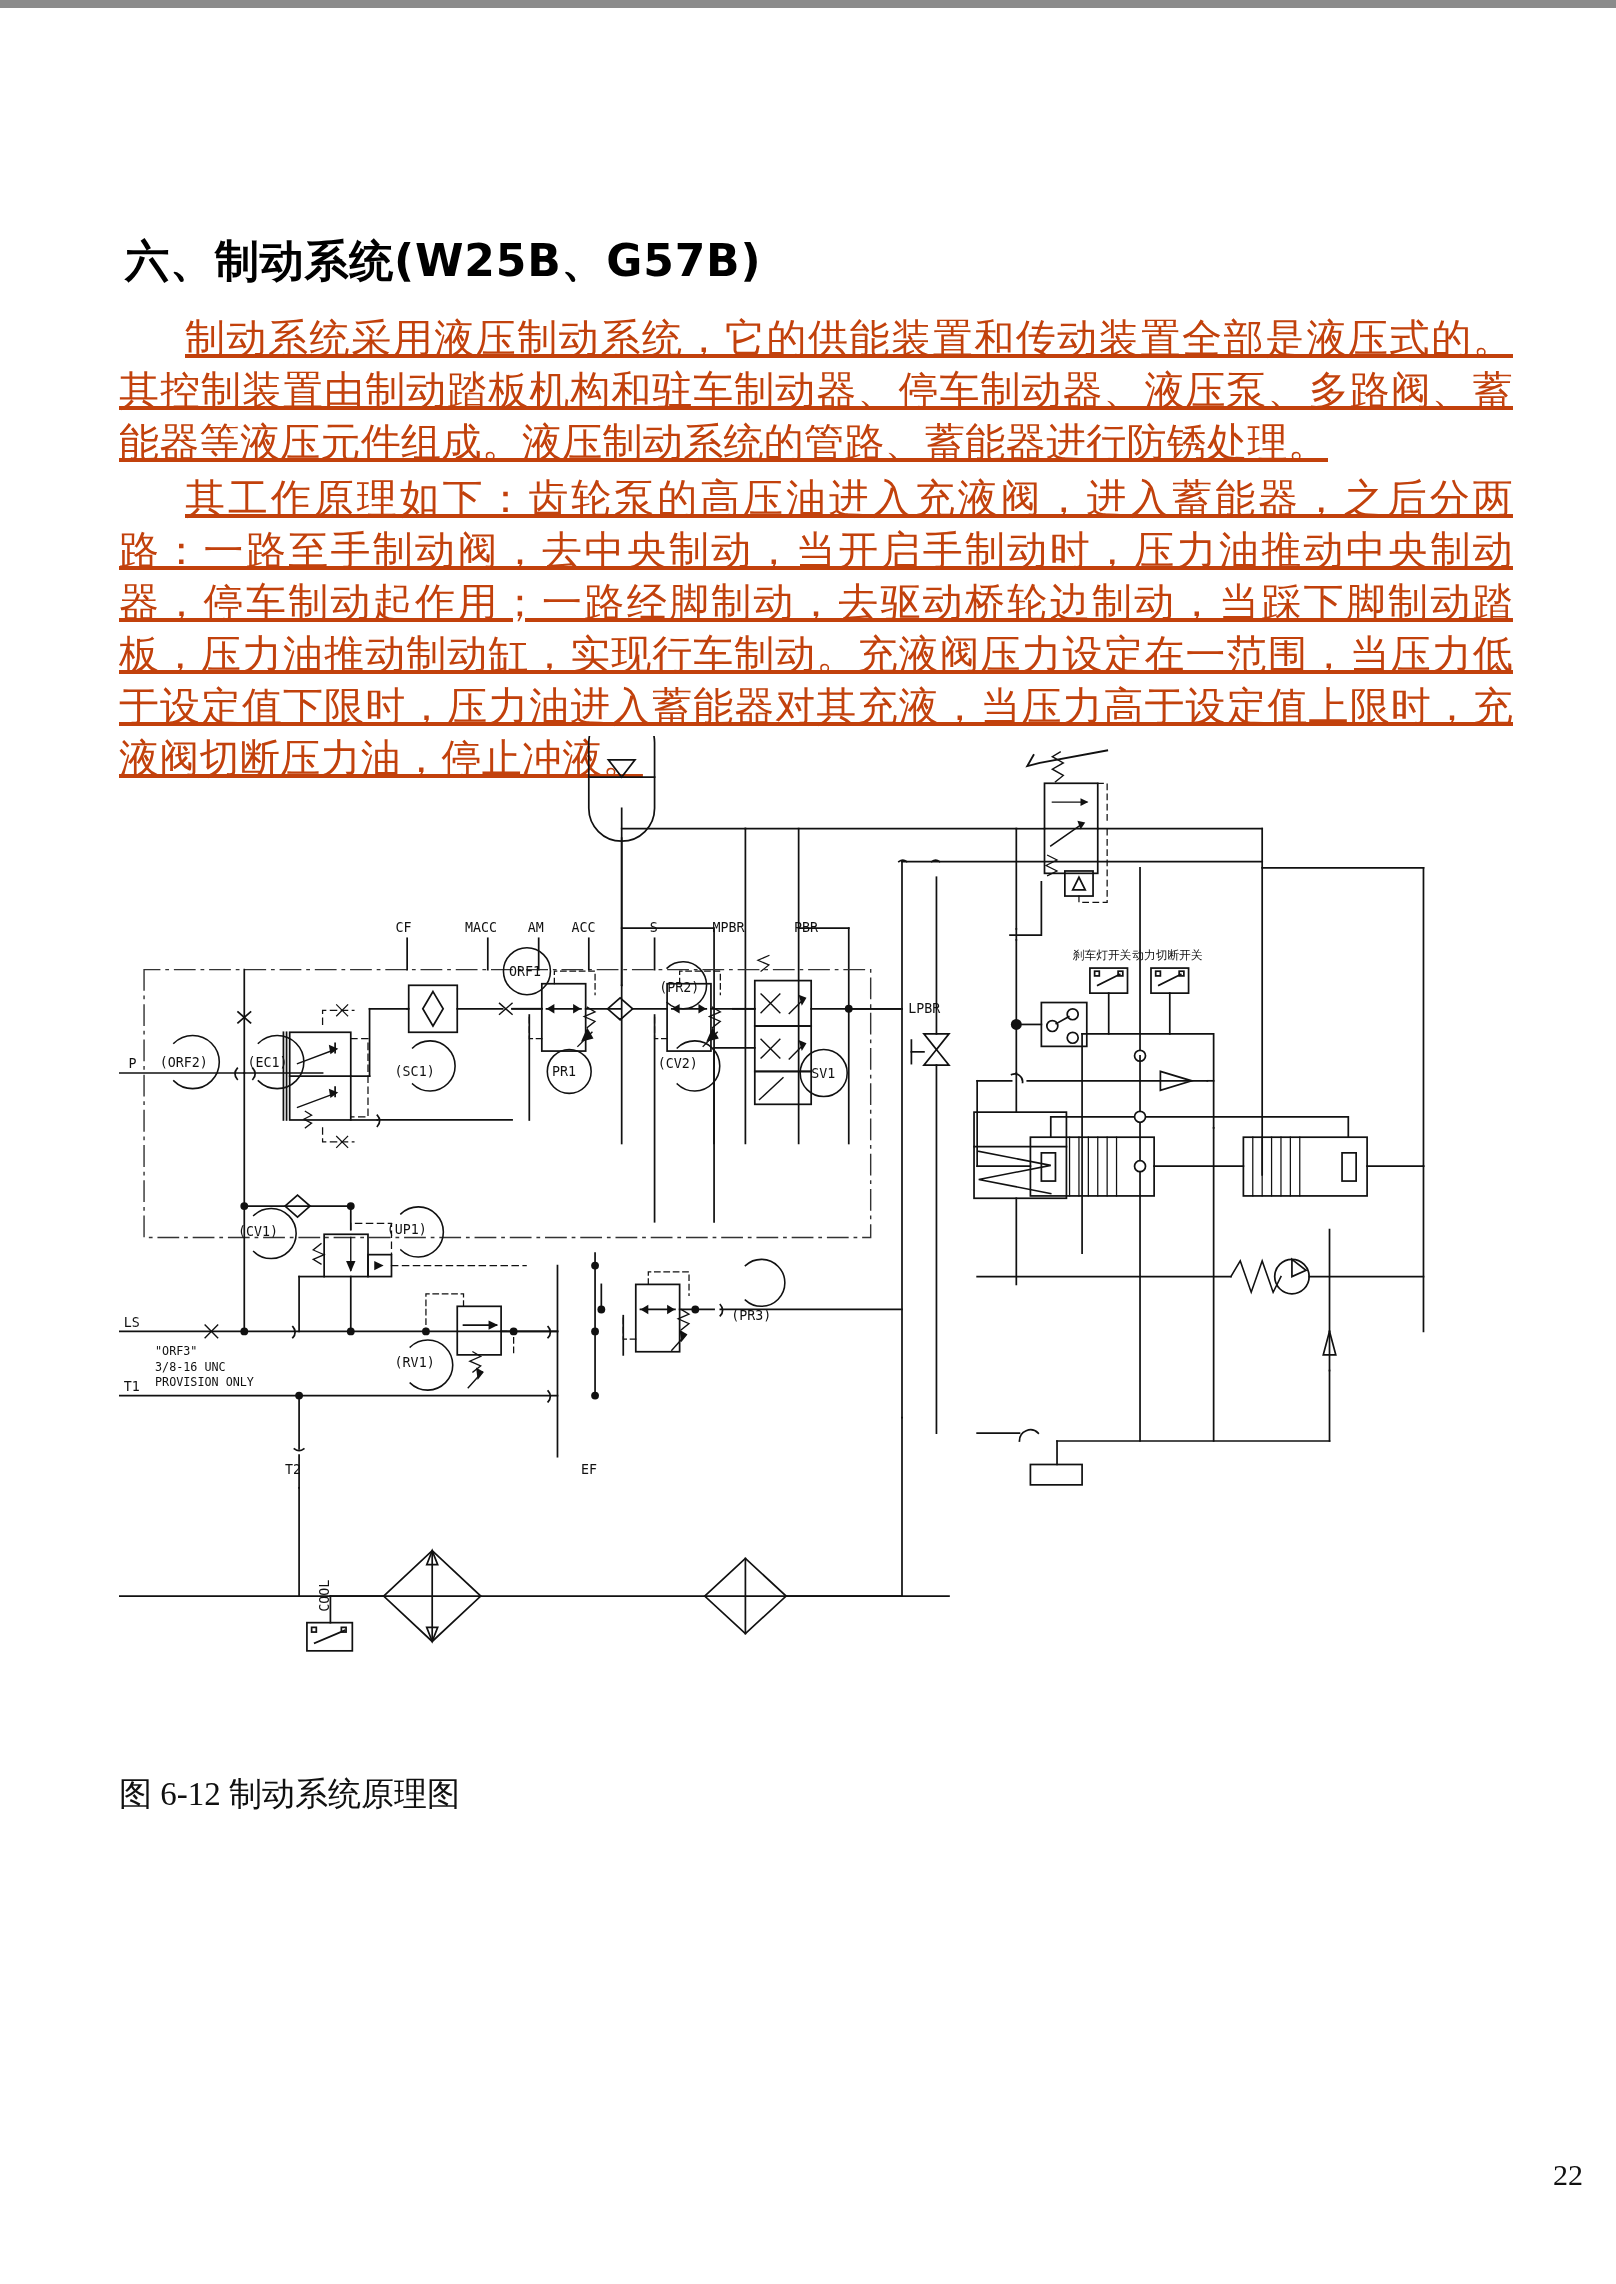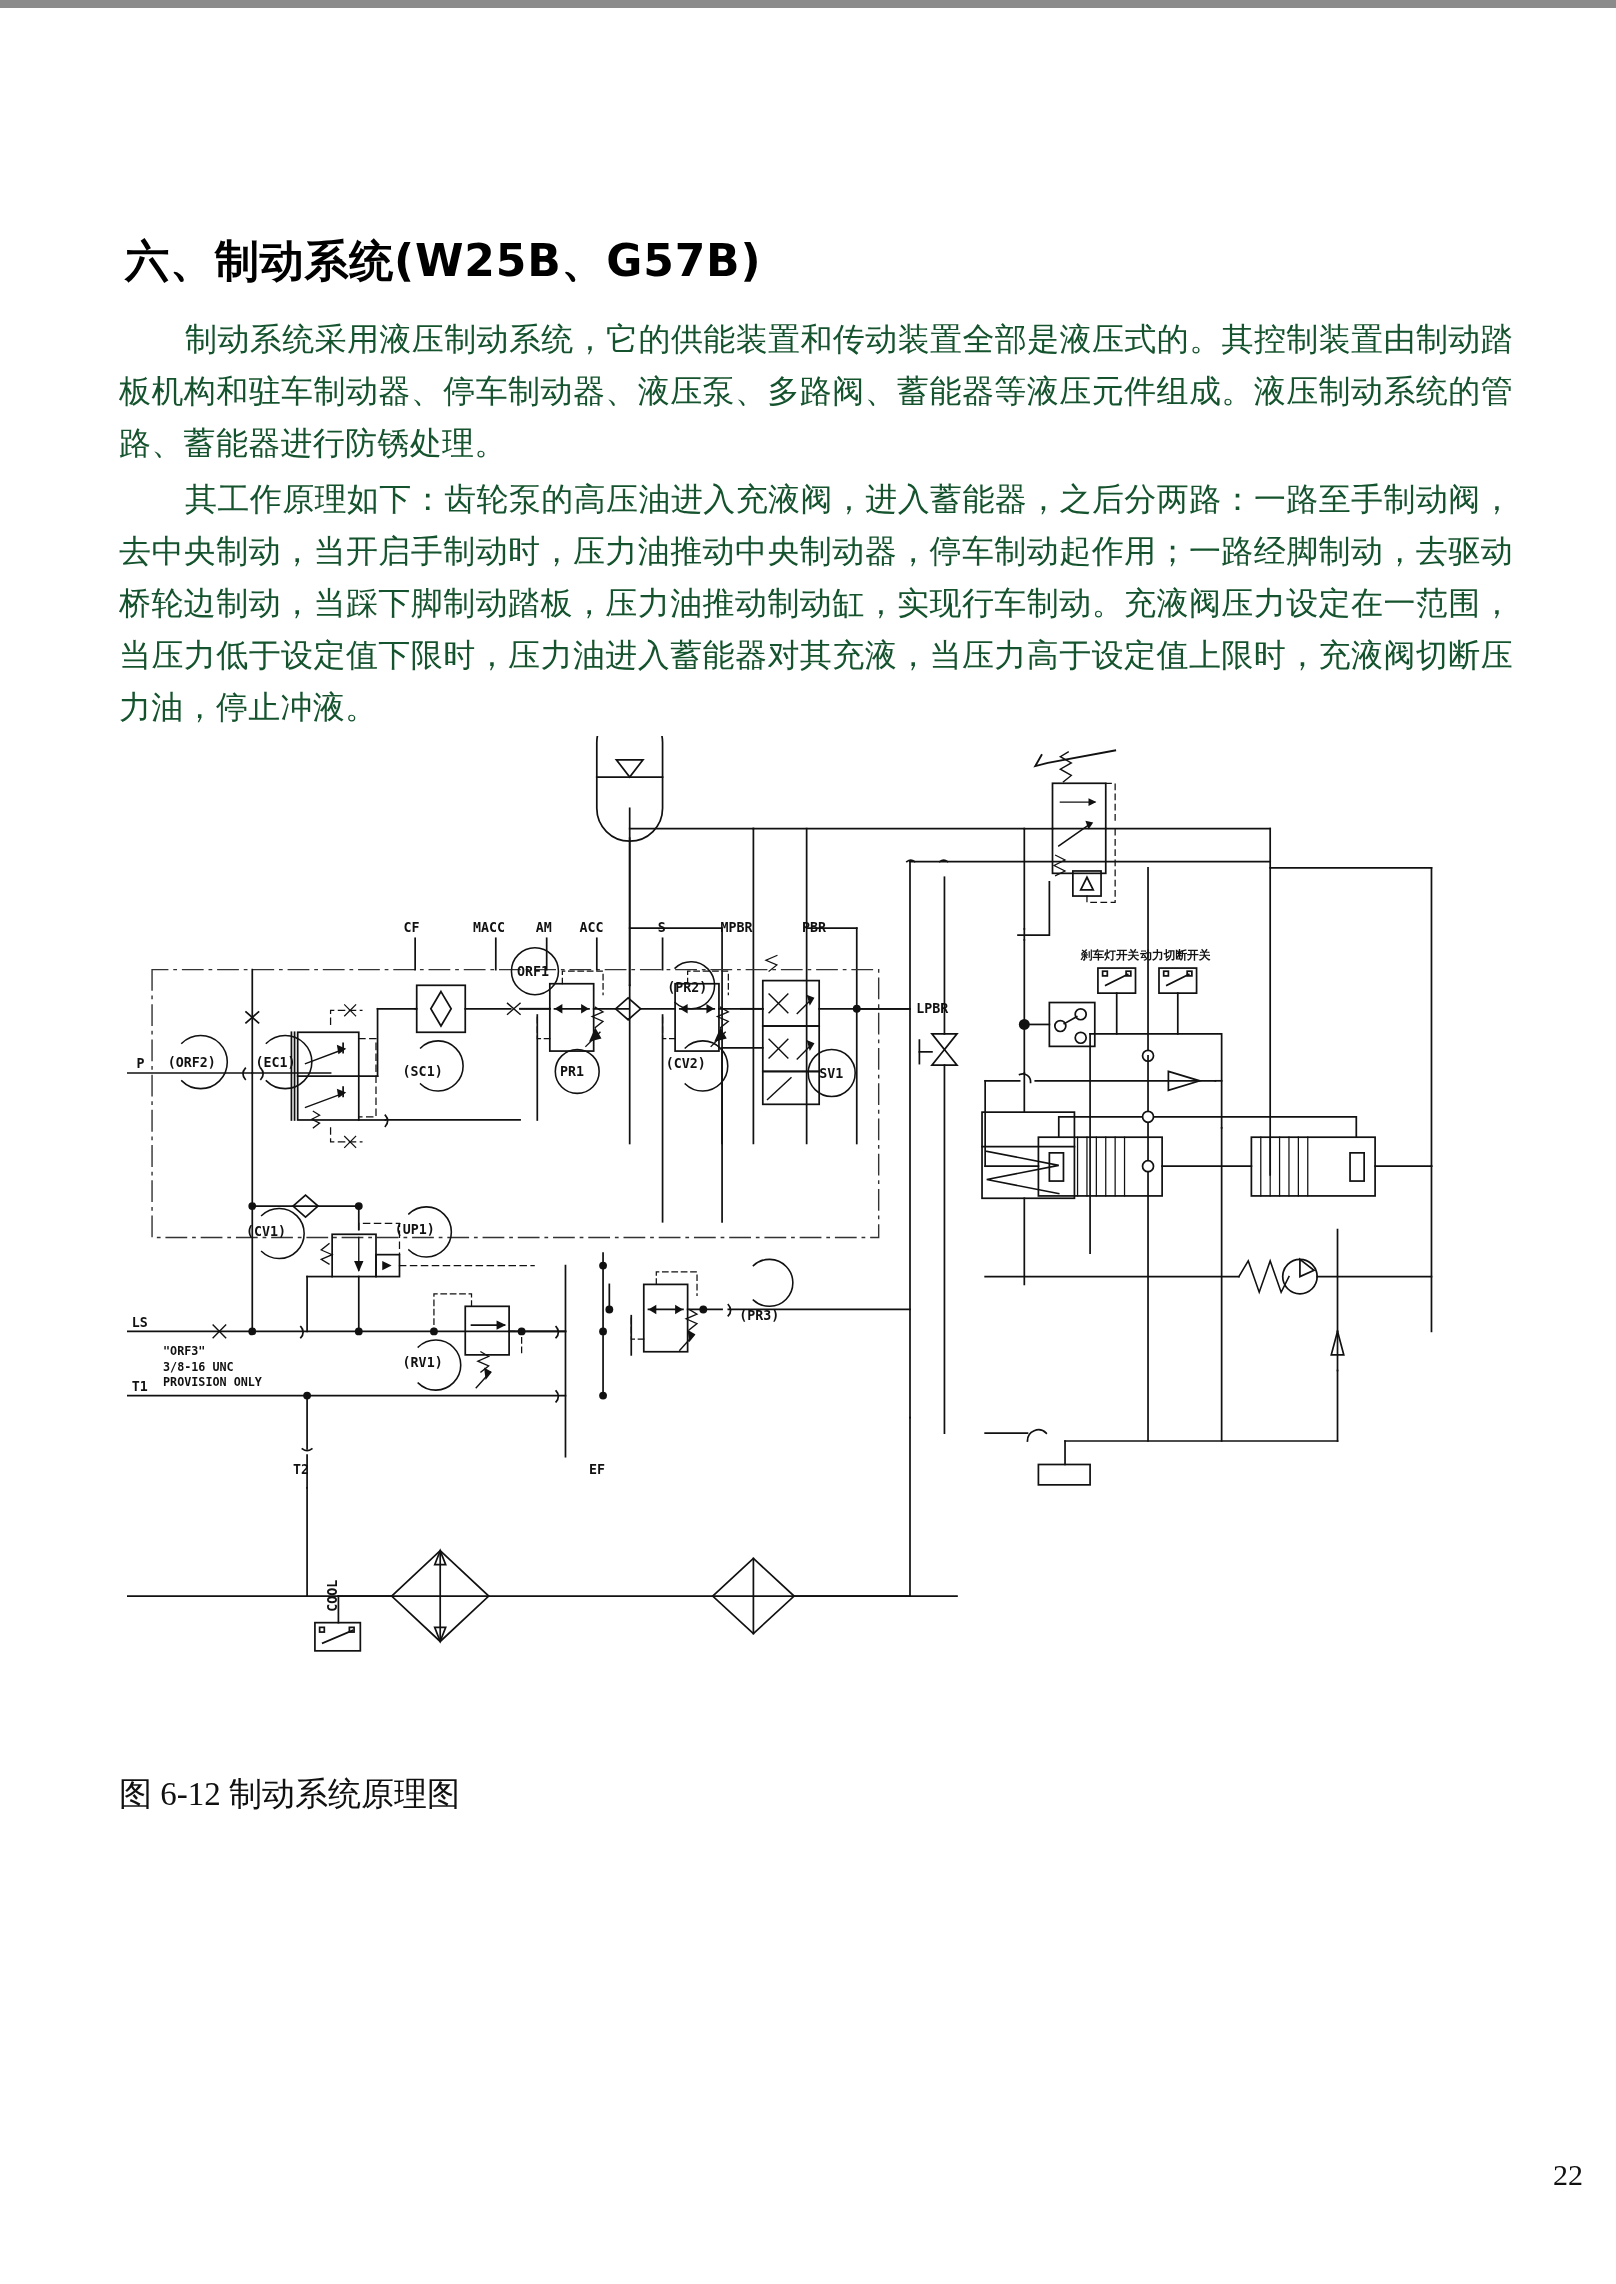--- a/index.html
+++ b/index.html
@@ -17,35 +17,36 @@
     font-size:44px;
     letter-spacing:0.8px;
     margin:0;
     position:absolute;
     top:224px;left:6.3px;
     color:#000;
     white-space:nowrap;
   }
   p.body-par{
     position:absolute;
-    font-size:32px;
+    font-size:40px;
     line-height:52px;
     text-align:justify;
     text-justify:inter-character;
     text-indent:66px;
     margin:0;
-    color:#14532d;
+    color:#c2410c;
     width:1394px;
     letter-spacing:0.3px;
+    text-decoration:underline;
   }
   #par1{top:305px;left:0;}
   #par2{top:465px;left:0;}
 
   .figure-wrap{
-    position:absolute;top:728px;left:8px;width:1400px;height:1042px;font-weight:bold;
+    position:absolute;top:728px;left:0;width:1400px;height:1042px;
   }
   .fig-caption{
     position:absolute;top:1764px;left:0;width:1400px;text-align:left;
     font-size:33px;color:#101010;
   }
   .page-number{
     position:absolute;top:2150px;left:1339px;width:125px;text-align:right;
     font-size:30px;color:#111;
   }
   svg.schematic{display:block;}

